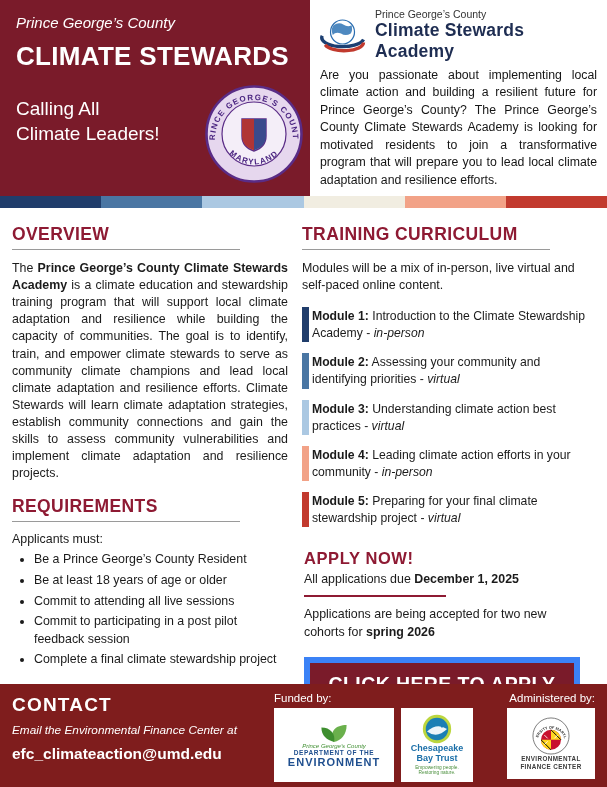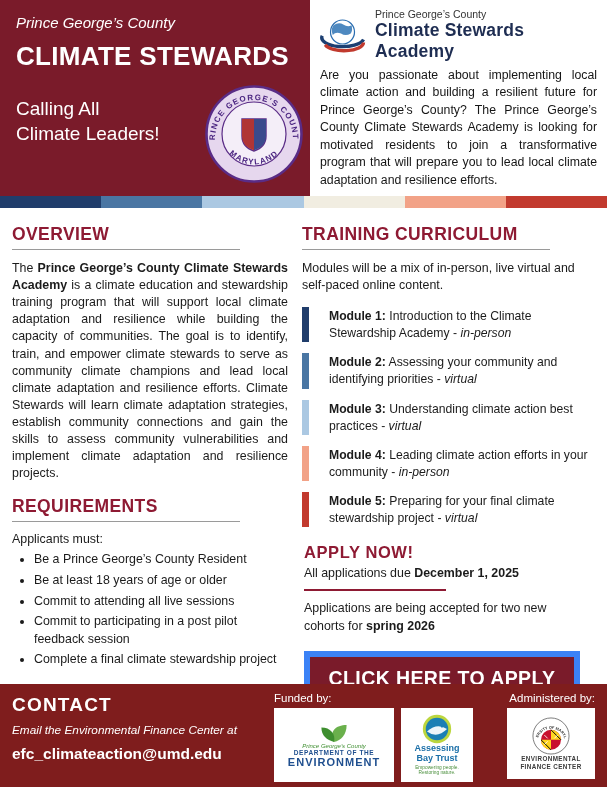--- a/index.html
+++ b/index.html
@@ -43,25 +43,25 @@
   }
   .rule { height:1px; background:#9a9a9a; width:228px; margin:2px 0 10px 0; }
   .col-right .rule { width:248px; }
   .body-text { font-size:12.4px; line-height:1.38; text-align:justify; }
   .req-heading { margin-top:14px; }
   .req-lead { font-size:12.4px; margin:6px 0 5px 0; }
   .req-list { margin-left:22px; }
   .req-list li { font-size:12.4px; line-height:1.42; margin-bottom:3px; }
 
   .curriculum-intro { font-size:12.4px; line-height:1.38; margin-bottom:13px; }
-  .module { display:flex; gap:20px; margin-bottom:11px; }
+  .module { display:flex; gap:3px; margin-bottom:11px; }
   .module-bar { width:7px; flex:none; align-self:stretch; min-height:32px; }
   .module-text { font-size:12.2px; line-height:1.4; padding-top:1px; }
 
-  .apply-heading { color:#8e1a33; font-size:16.5px; font-weight:bold; letter-spacing:0.6px; margin:16px 0 4px 2px; }
+  .apply-heading { color:#8e1a33; font-size:16.5px; font-weight:bold; letter-spacing:0.6px; margin:22px 0 4px 2px; }
   .apply-due { font-size:12.4px; margin-left:2px; }
   .apply-rule { width:142px; height:2px; background:#8e1a33; margin:9px 0 9px 2px; }
   .apply-cohorts { font-size:12.4px; line-height:1.42; width:258px; margin-left:2px; }
   .apply-button {
     display:block; width:276px; margin:16px 0 0 2px; background:#7a1b2a;
     border:6px solid #3b82f6; color:#fff; text-align:center; text-decoration:underline;
     font-size:19.5px; font-weight:bold; letter-spacing:0.4px; padding:10px 4px; cursor:pointer;
   }
 
   
@@ -219,21 +219,21 @@
           <div class="env-line2">ENVIRONMENT</div>
         </div>
         <div class="logo-box box-cbt">
           <svg viewBox="0 0 36 36" width="30" height="30">
             <circle cx="18" cy="18" r="17" fill="#bcd63e"></circle>
             <circle cx="18" cy="18" r="13.5" fill="#1b7fb4"></circle>
             <path d="M6,21 q12,-11 24,-3 q-12,12 -24,3 z" fill="#ffffff" opacity="0.92"></path>
             <circle cx="24" cy="15" r="1.4" fill="#1b7fb4"></circle>
           </svg>
           <div class="cbt-name">
-            <div>Assessing</div>
+            <div>Chesapeake</div>
             <div>Bay Trust</div>
           </div>
           <div class="cbt-tagline">
             <div>Empowering people.</div>
             <div>Restoring nature.</div>
           </div>
         </div>
       </div>
     </div>
 

